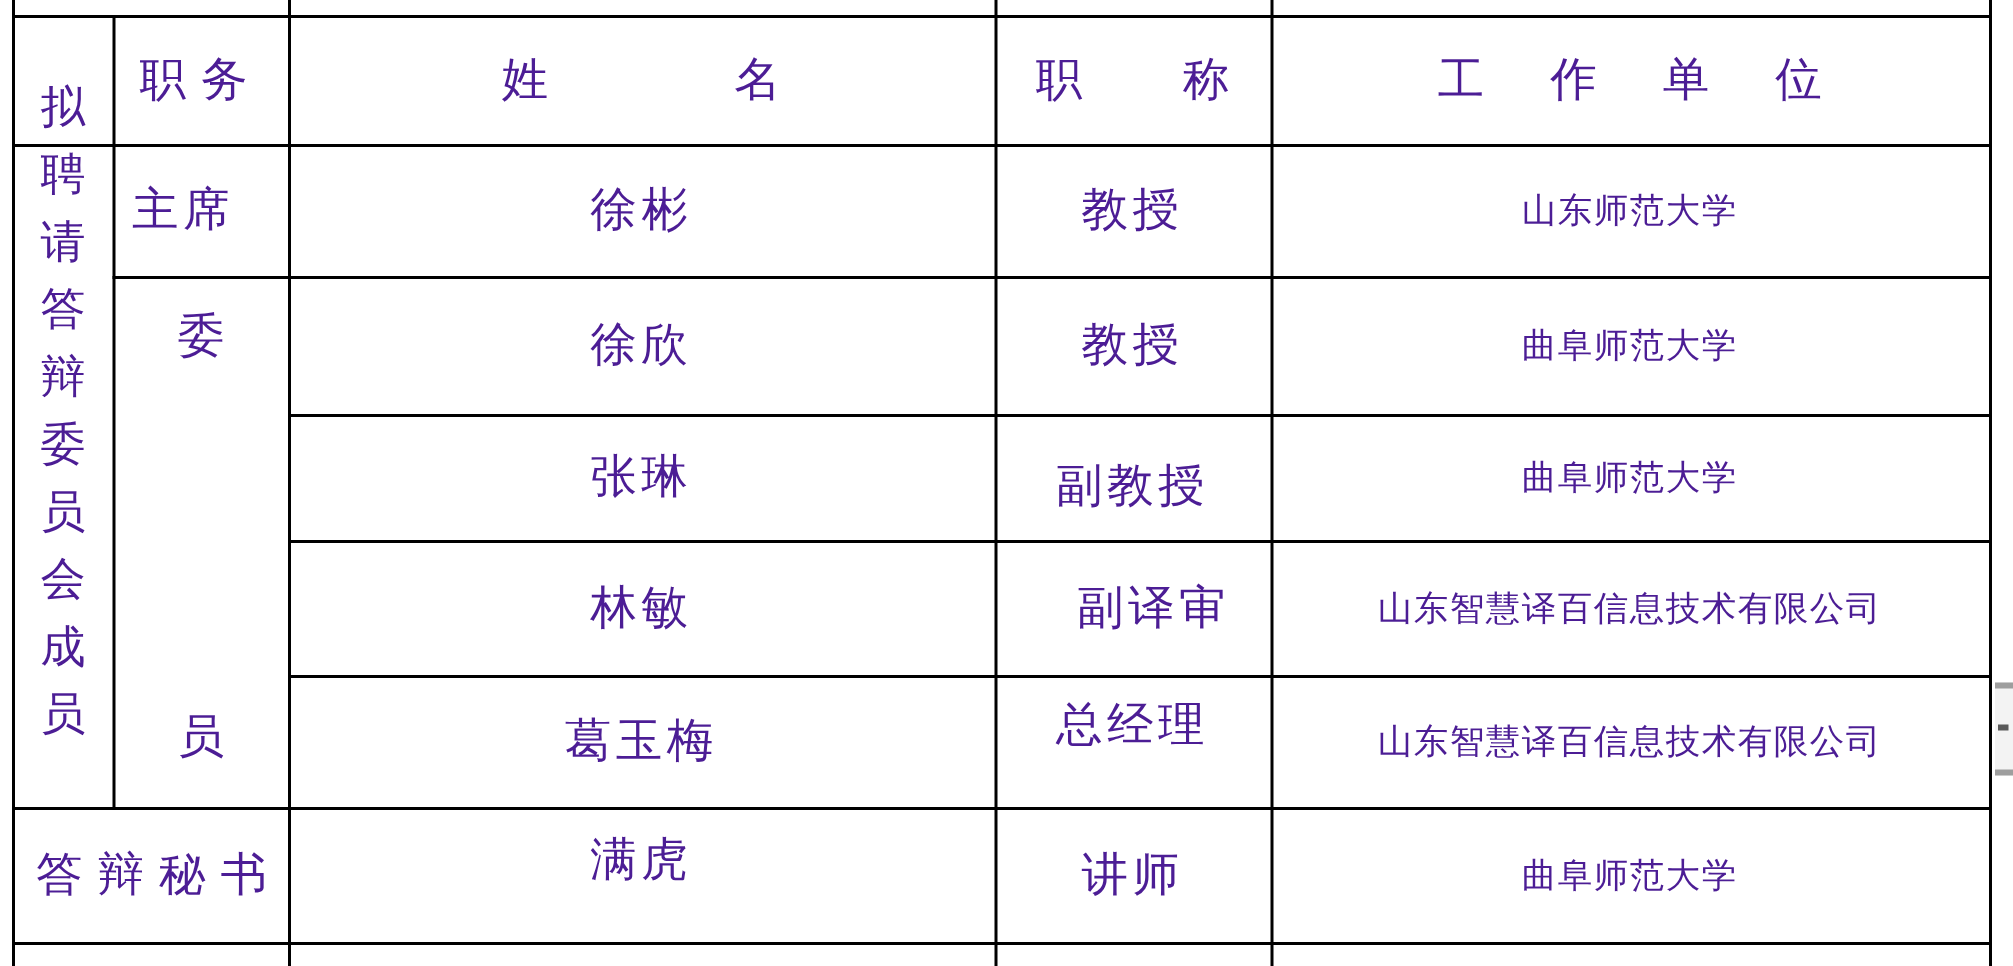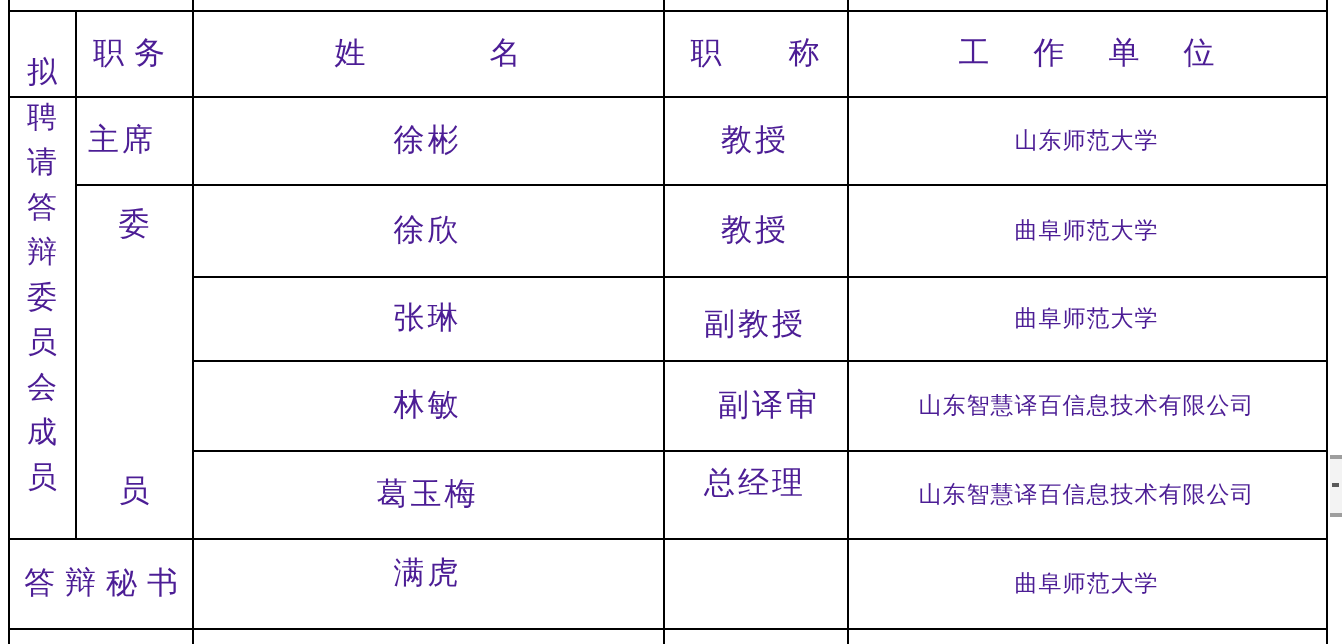--- a/index.html
+++ b/index.html
@@ -159,20 +159,23 @@
   </div>
   <div class="cell" style="left:665px; top:276px; width:180px; height:96px;text-align:right;">
     <span>副教授</span>
   </div>
   <div class="cell" style="left:679px; top:360px; width:180px; height:90px;">
     <span>副译审</span>
   </div>
   <div class="cell" style="left:665px; top:450px; width:180px; height:65px;">
     <span>总经理</span>
   </div>
+  <div class="cell" style="left:665px; top:538px; width:180px; height:90px;">
+    <span>讲师</span>
+  </div>
 
   <div class="cell unit-cell" style="left:849px; top:96px;  width:475px; height:88px;">
     <span>山东师范大学</span>
   </div>
   <div class="cell unit-cell" style="left:849px; top:184px; width:475px; height:92px;">
     <span>曲阜师范大学</span>
   </div>
   <div class="cell unit-cell" style="left:849px; top:276px; width:475px; height:84px;">
     <span>曲阜师范大学</span>
   </div>

